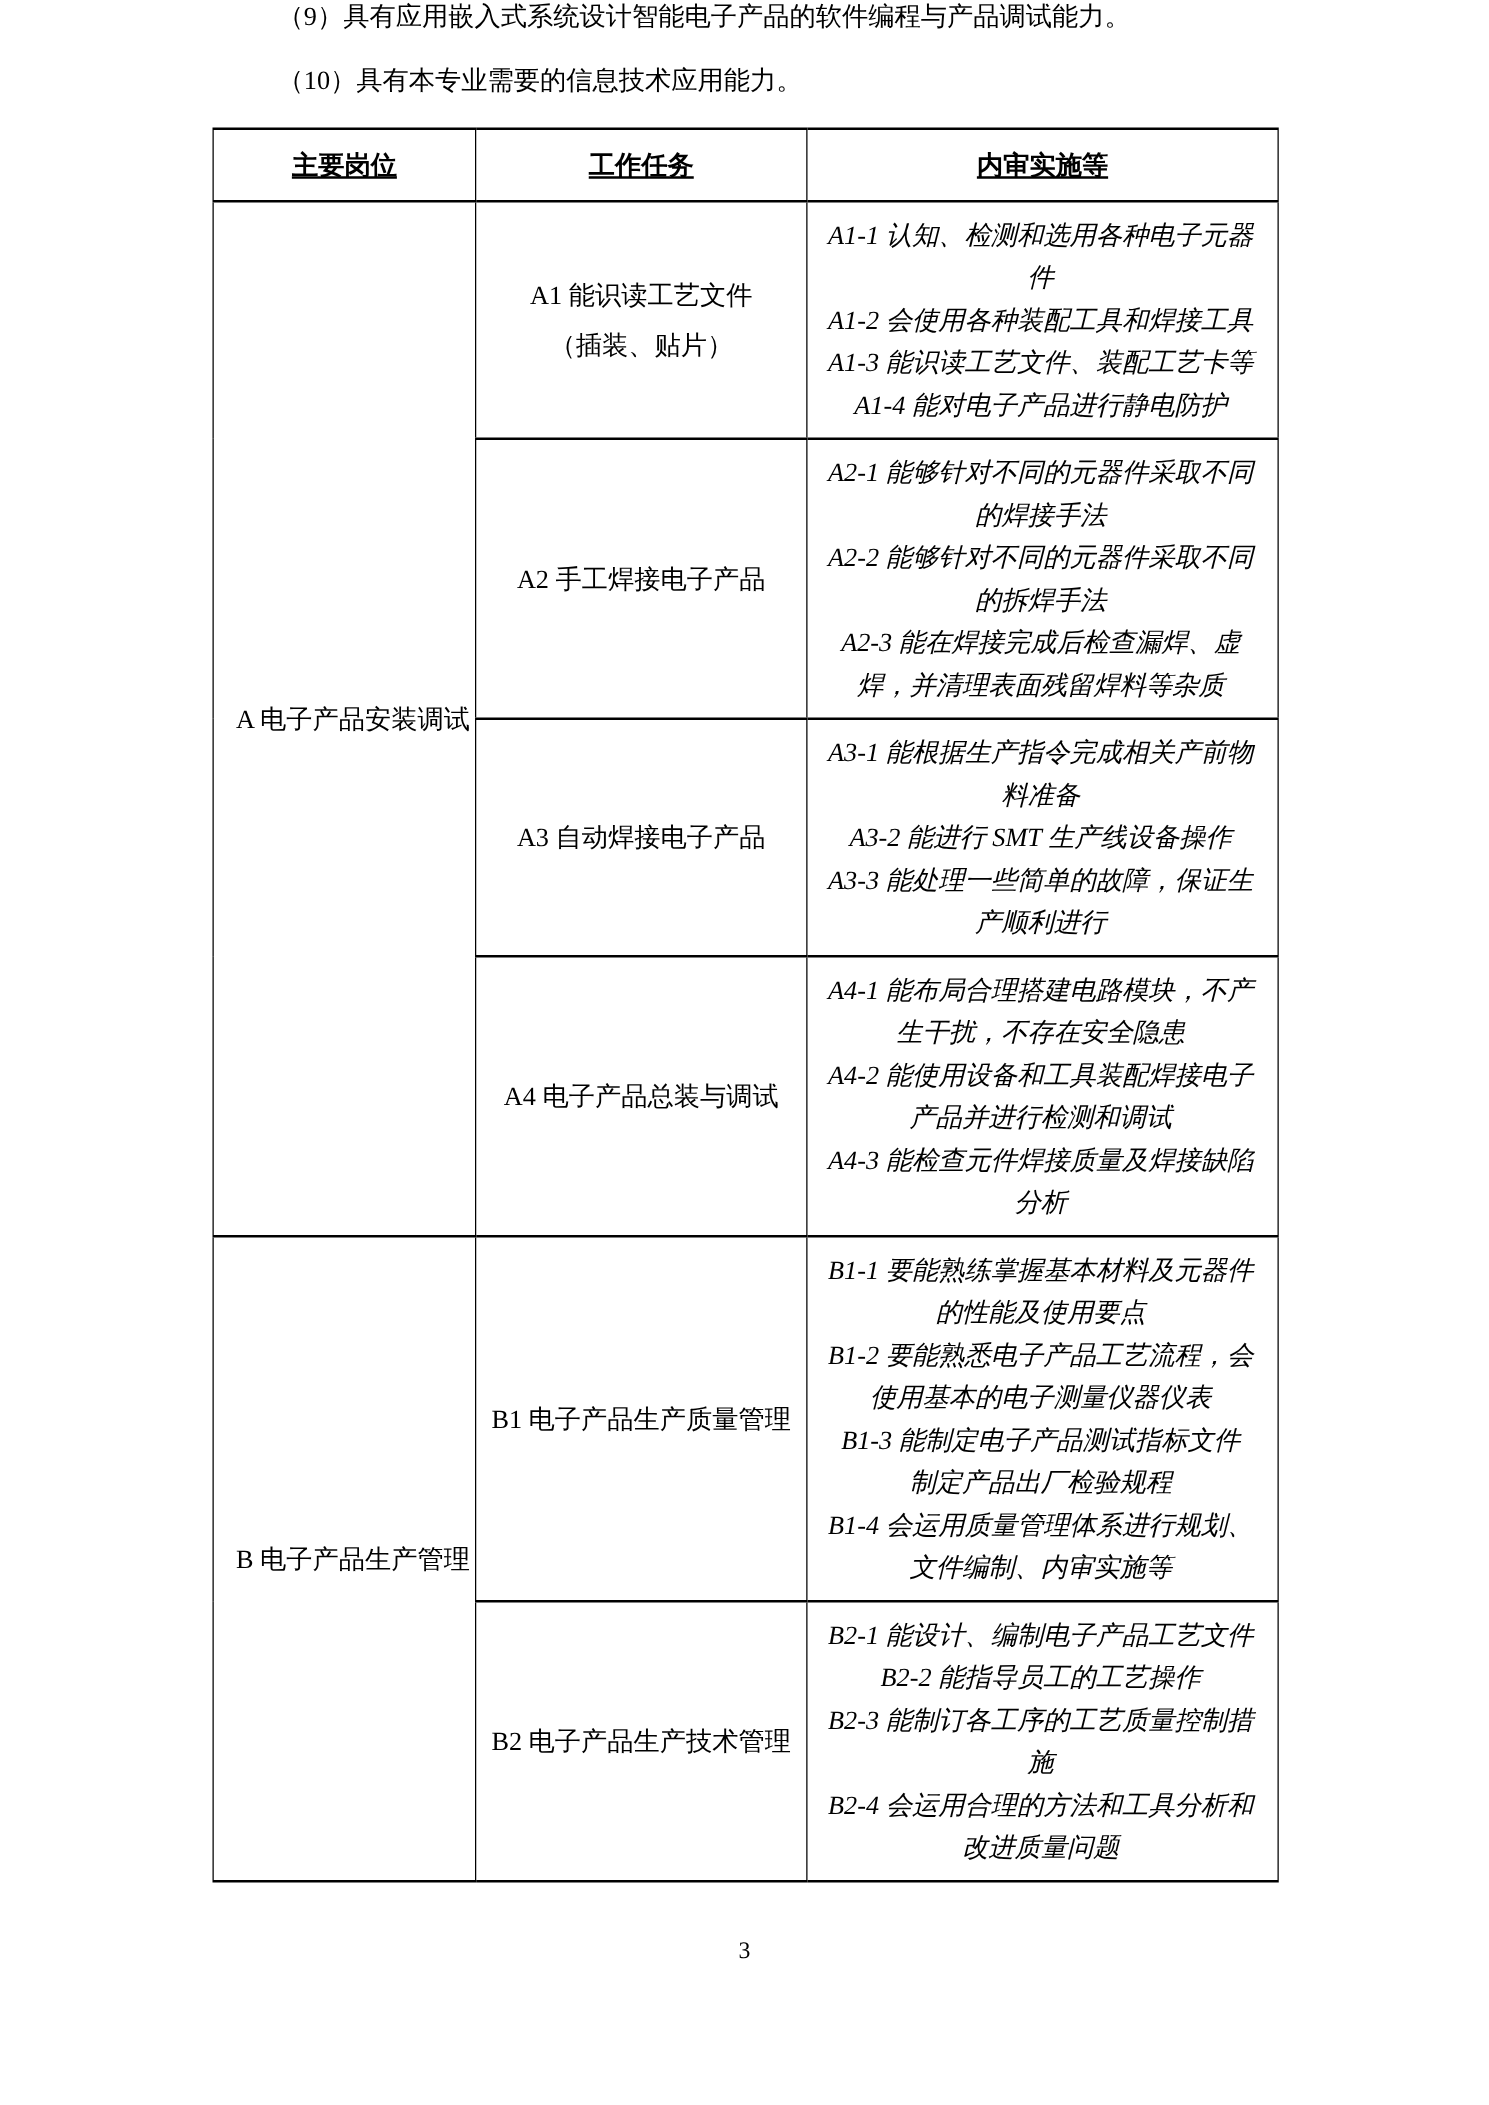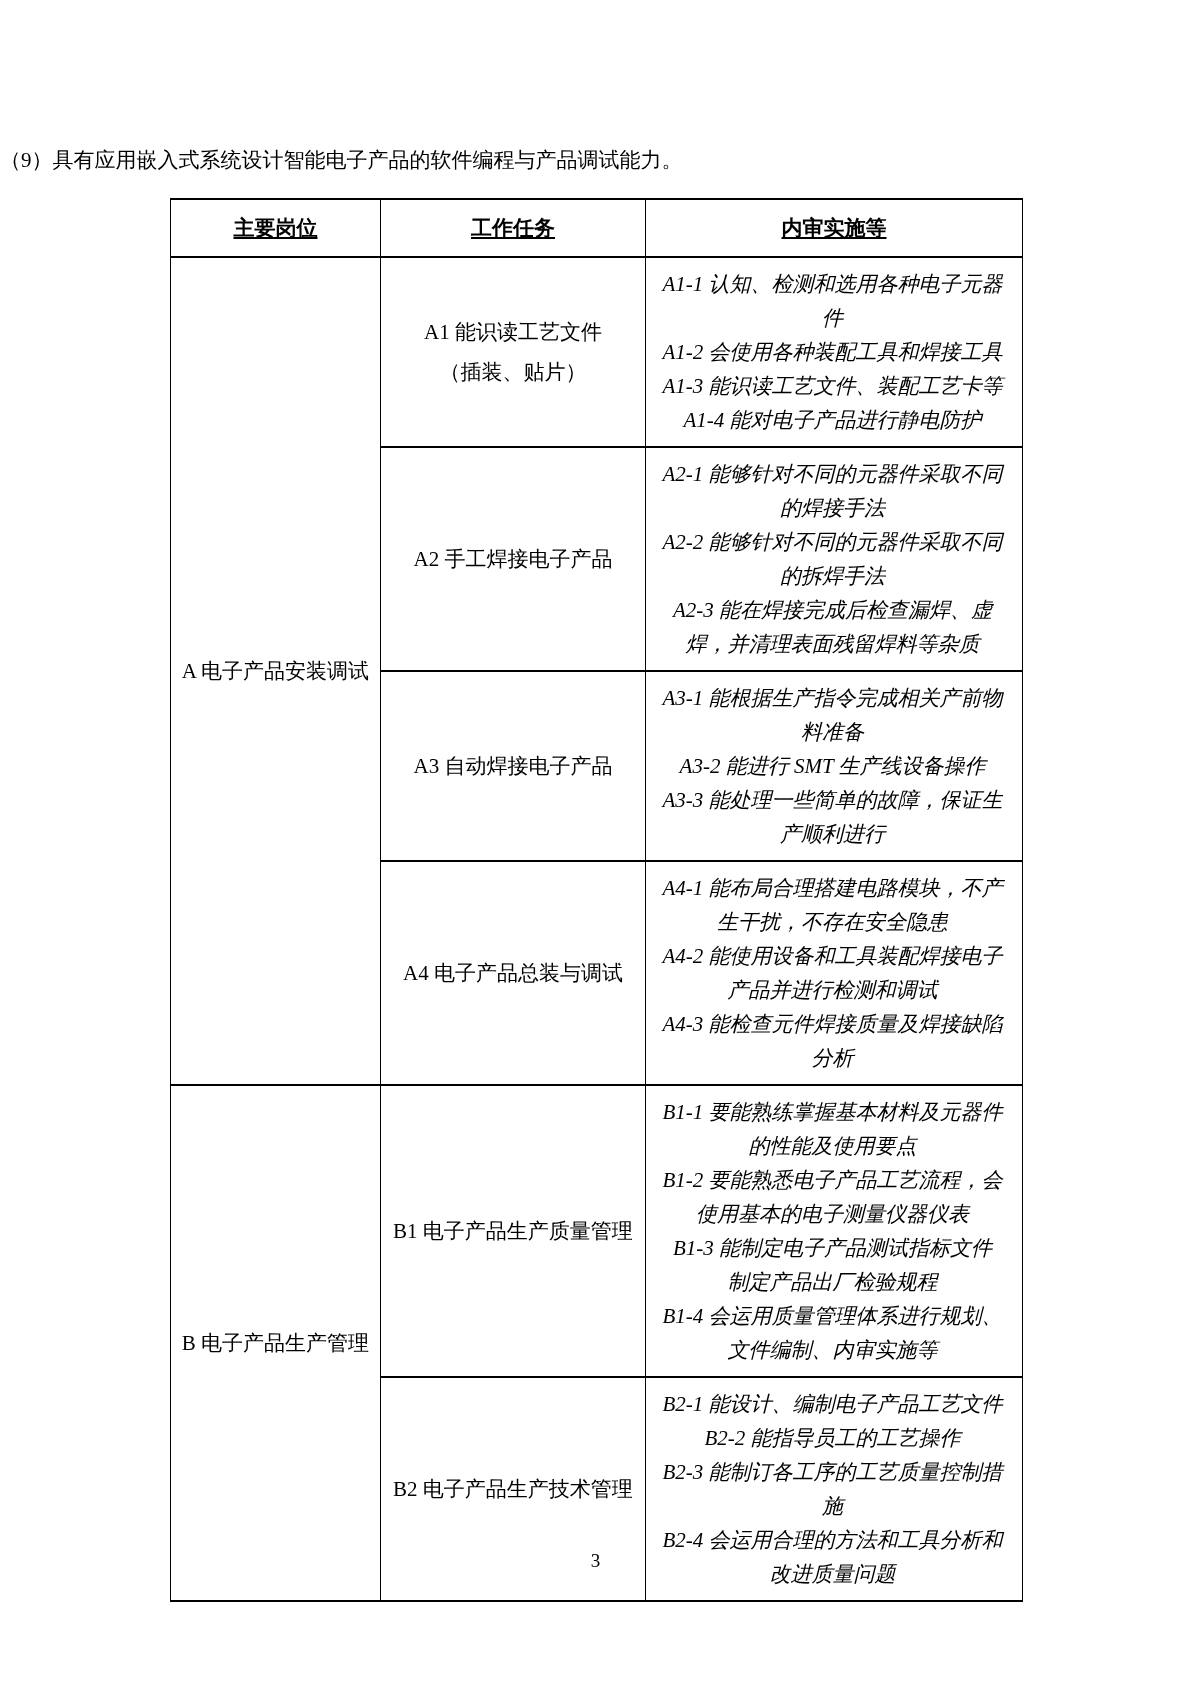--- a/index.html
+++ b/index.html
@@ -15,21 +15,21 @@
     color: #000000;
   }
   .page {
     position: relative;
     width: 1191px;
     height: 1684px;
     background: #ffffff;
     overflow: hidden;
   }
   .intro {
-    padding-top: 147px;
+    margin-left: 222px;
     margin-right: 150px;
   }
   .intro p {
     font-size: 21px;
     line-height: 27px;
     margin: 0 0 24px 0;
   }
   h2.section-heading {
     margin: 8px 0 22px 228px;
     font-family: "Liberation Sans", sans-serif;
@@ -55,21 +55,21 @@
   }
   .tasks-table th {
     font-family: "Liberation Sans", sans-serif;
     font-weight: bold;
     height: 58px;
     text-align: center;
     padding: 4px;
     text-decoration: underline;
   }
   .cell-position {
-    text-align: center;
+    text-align: right;
     line-height: 32px;
     padding: 4px 4px;
   }
   .cell-task {
     text-align: center;
     white-space: pre-line;
     line-height: 40px;
     padding: 4px 6px;
   }
   .cell-ability {
@@ -88,20 +88,21 @@
     font-size: 19px;
   }
 </style>
 </head>
 <body>
 
 <div class="page">
 
   <div class="intro">
     <p>（9）具有应用嵌入式系统设计智能电子产品的软件编程与产品调试能力。</p>
+    <p>（10）具有本专业需要的信息技术应用能力。</p>
   </div>
 
 
   <table class="tasks-table">
     <colgroup>
       <col style="width:210px">
       <col style="width:265px">
       <col style="width:377px">
     </colgroup>
     <thead>

